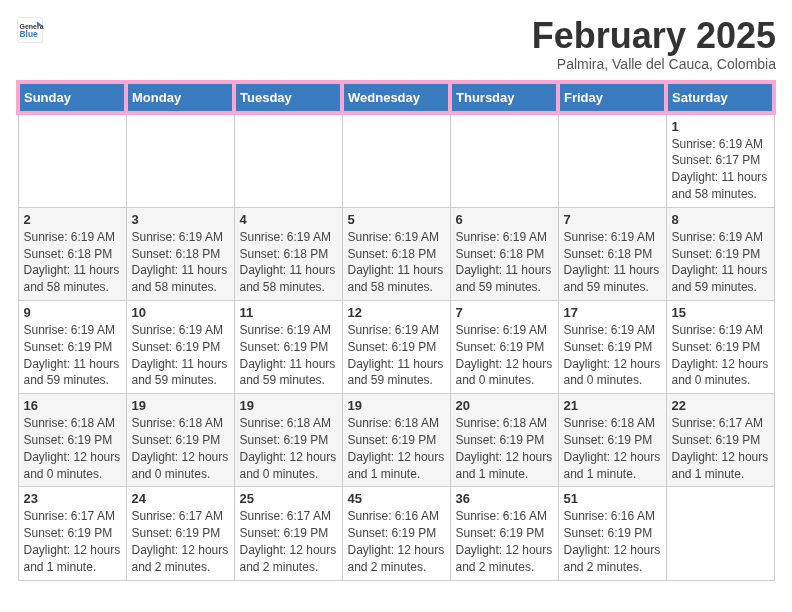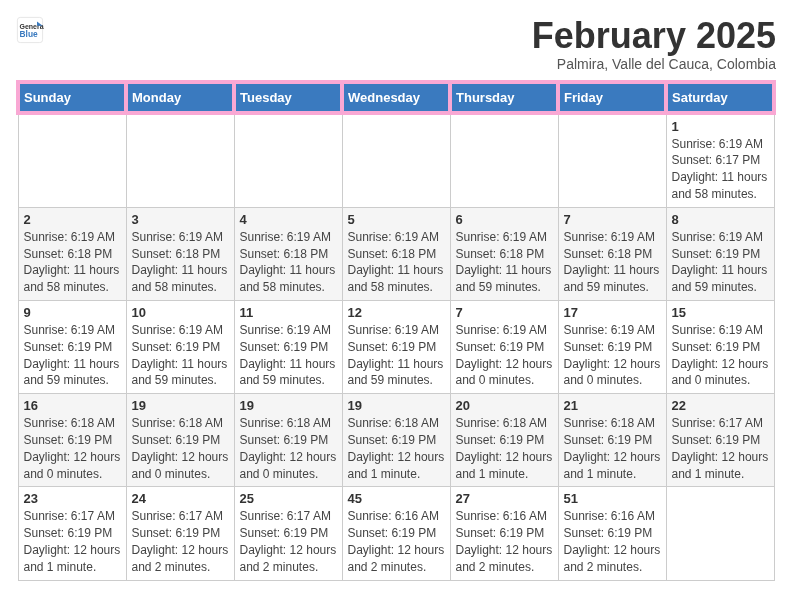--- a/index.html
+++ b/index.html
@@ -302,21 +302,21 @@
 and 2 minutes.</div>
         </td>
         <td>
           <span class="day-num">45</span>
           <div class="day-info" style="white-space: pre-line;">Sunrise: 6:16 AM
 Sunset: 6:19 PM
 Daylight: 12 hours
 and 2 minutes.</div>
         </td>
         <td>
-          <span class="day-num">27</span>
+          <span class="day-num">36</span>
           <div class="day-info" style="white-space: pre-line;">Sunrise: 6:16 AM
 Sunset: 6:19 PM
 Daylight: 12 hours
 and 2 minutes.</div>
         </td>
         <td>
           <span class="day-num">51</span>
           <div class="day-info" style="white-space: pre-line;">Sunrise: 6:16 AM
 Sunset: 6:19 PM
 Daylight: 12 hours

